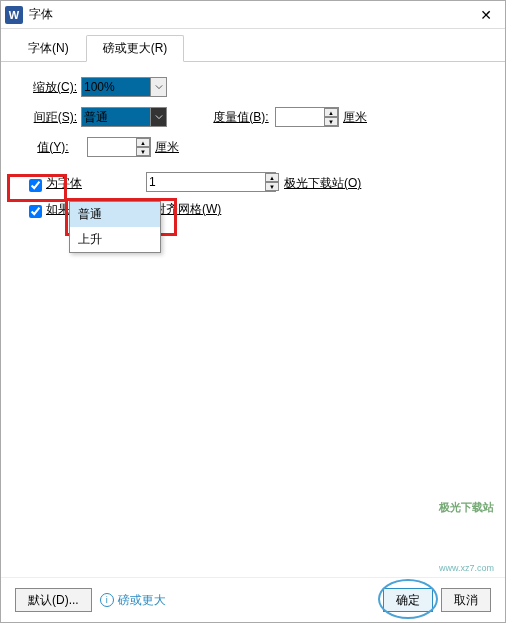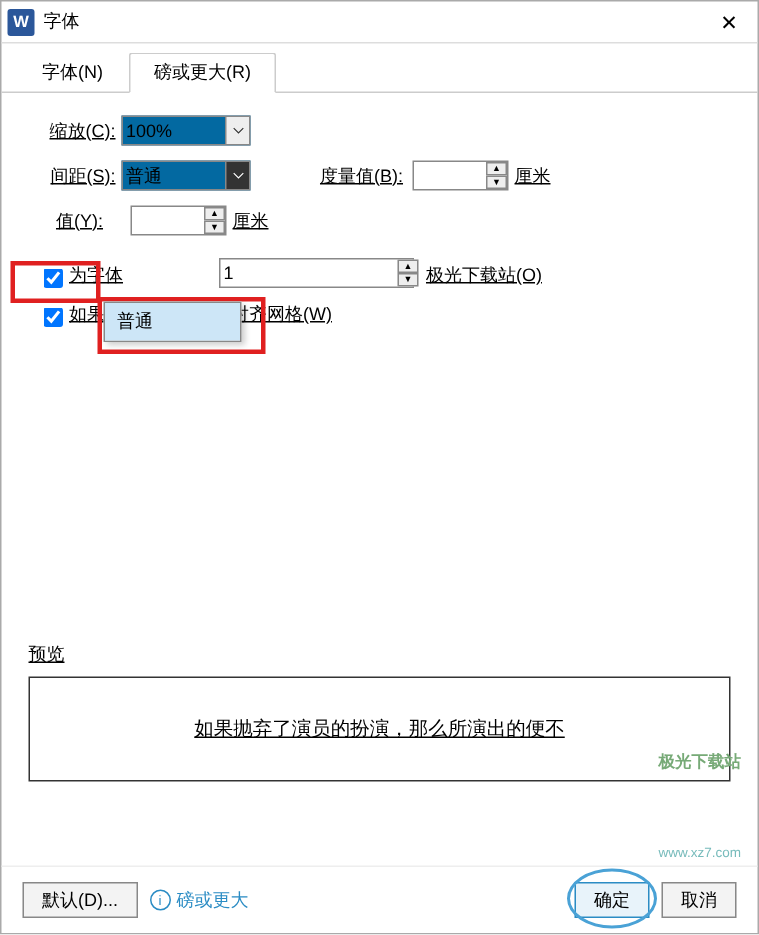--- a/index.html
+++ b/index.html
@@ -146,31 +146,26 @@
 
     <div class="checkbox-row">
       <input type="checkbox" checked="" style="">
       <span>如果定</span>
       <span style="width:60px"></span>
       <span>则对齐网格(W)</span>
     </div>
 
     <div class="dropdown">
       <div class="dropdown-item sel">普通</div>
+      <div class="dropdown-item">上升</div>
     </div>
 
     <div class="red-box1 rb-label"></div>
     <div class="red-box1 rb-drop"></div>
 
-    <div class="preview-section">
-      <div class="preview-label">预览</div>
-      <div class="preview-box">
-        <span>如果抛弃了演员的扮演，那么所演出的便不</span>
-      </div>
-    </div>
 
   </div>
 
   <div class="footer">
     <button class="btn">默认(D)...</button>
     <span class="link">
       <span class="link-icon">i</span>
       <span>磅或更大</span>
     </span>
     <span class="spacer"></span>

